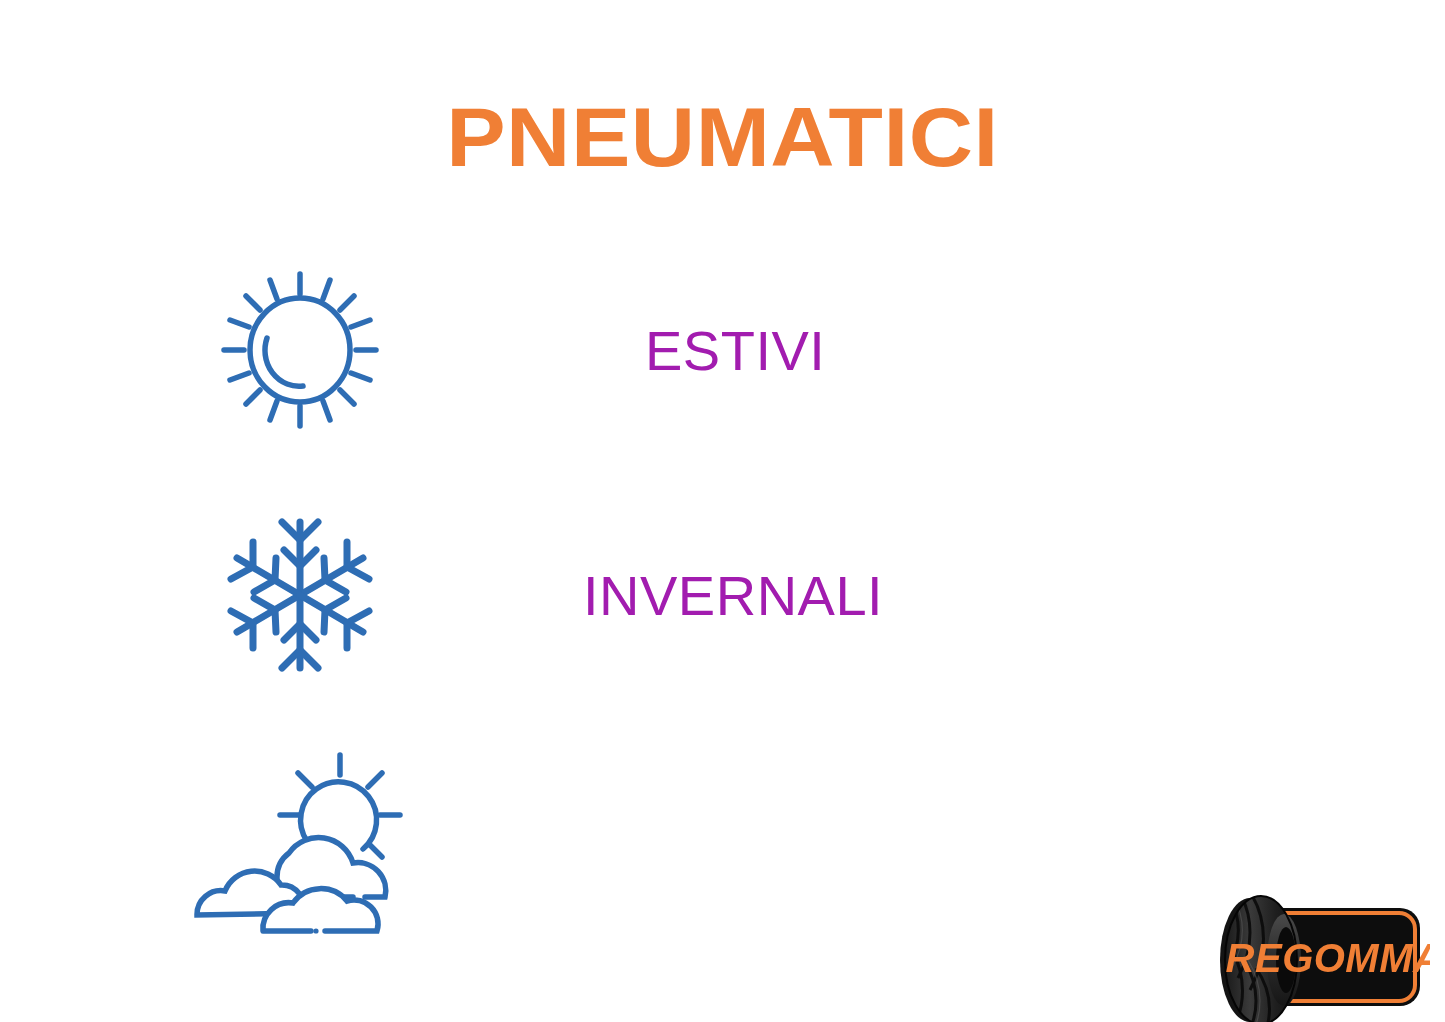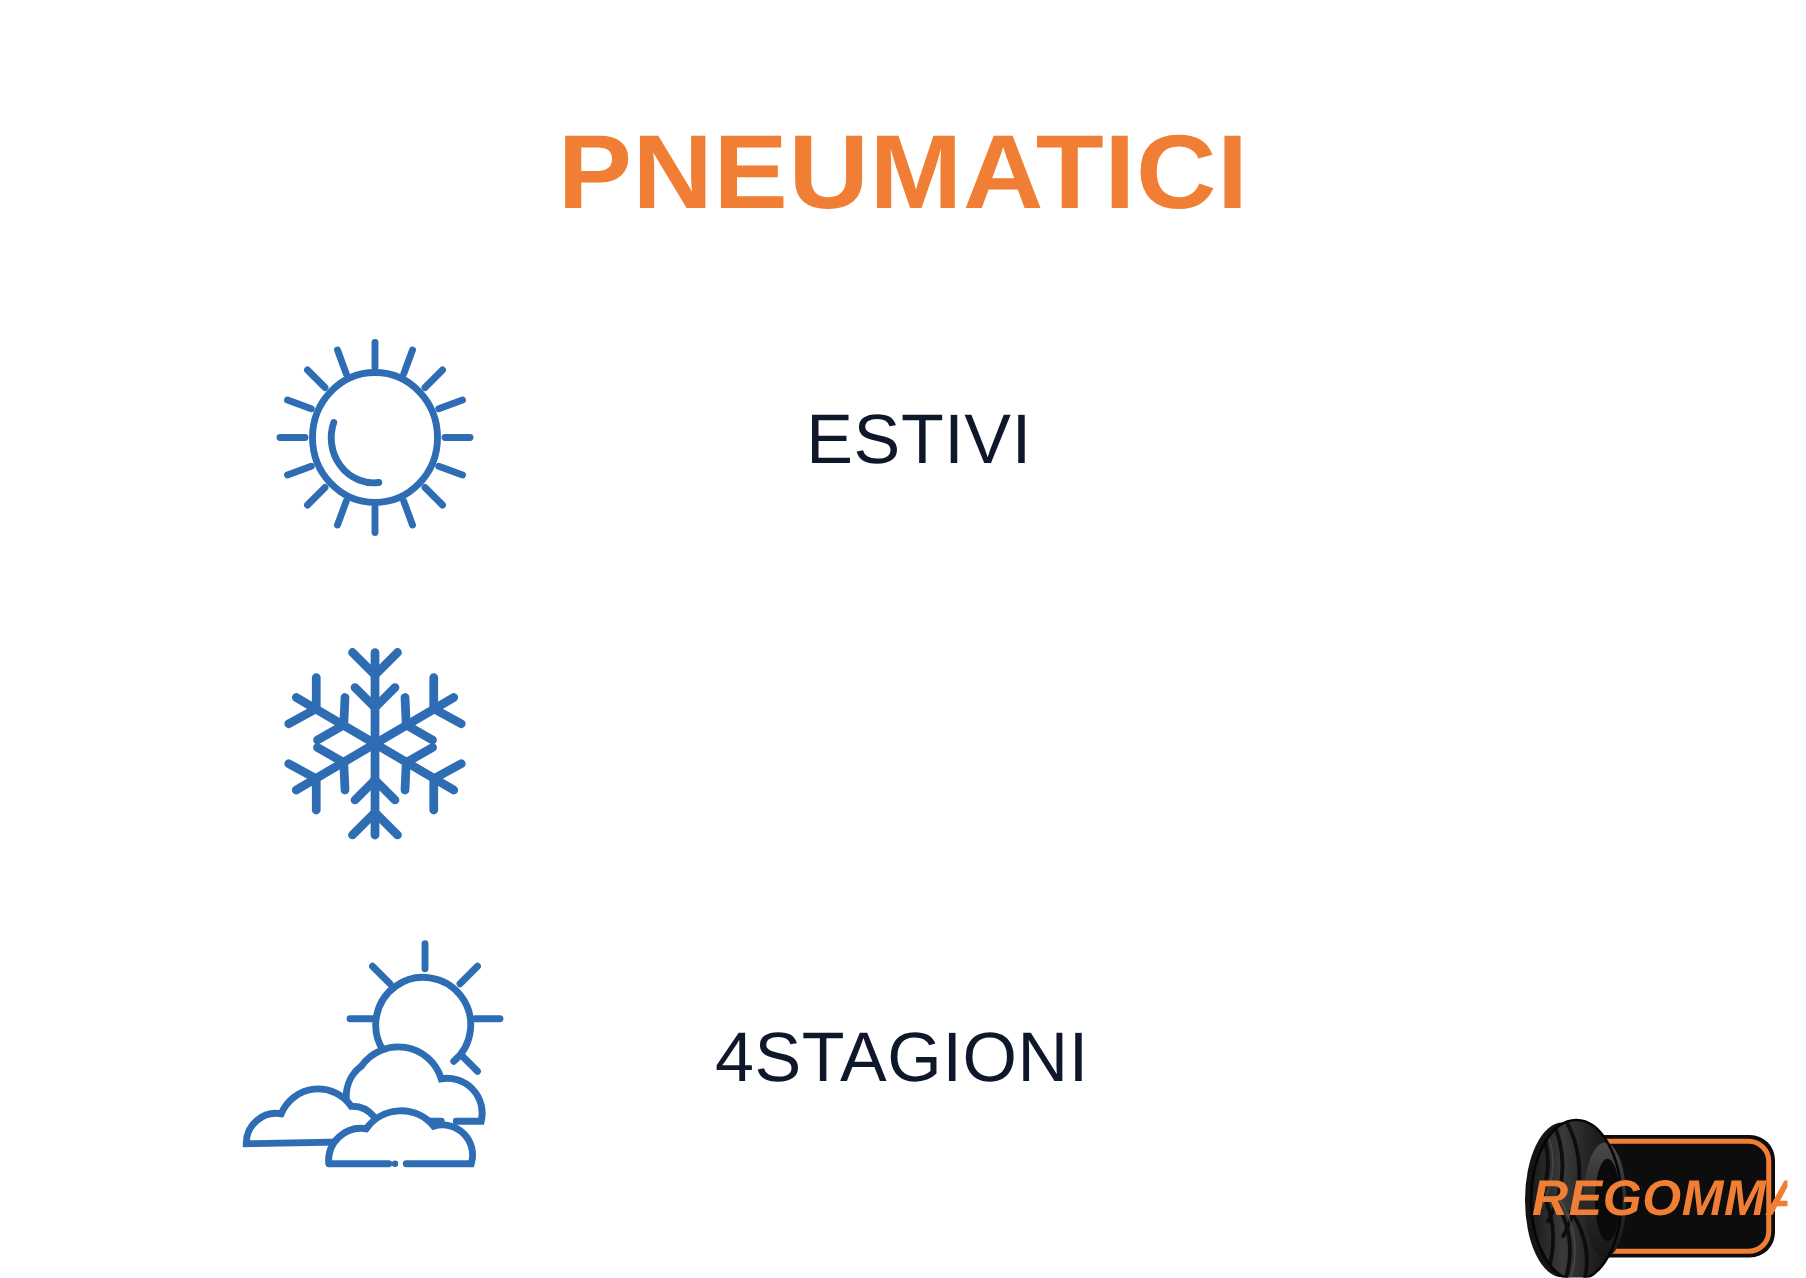--- a/index.html
+++ b/index.html
@@ -64,21 +64,21 @@
 
   .row-label {
     position: absolute;
     top: 0;
     height: 200px;
     display: flex;
     align-items: center;
     font-family: "Liberation Sans", sans-serif;
     font-weight: normal;
     font-size: 56px;
-    color: #0f172a;
+    color: #a21caf;
     letter-spacing: 0.5px;
     white-space: nowrap;
   }
   .label-1 { left: 645px; }
   .label-2 { left: 583px; }
   .label-3 { left: 572px; }
 
   
   .logo {
     position: absolute;
@@ -159,20 +159,21 @@
             <path d="M65 80 L66 58 M65 80 L44 92"></path>
 
             <path d="M90 95 L153 132"></path>
             <path d="M137 123 L137 148 M137 123 L159 111"></path>
             <path d="M115 110 L114 132 M115 110 L136 98"></path>
           </g>
         </g>
       </svg>
     </div>
 
+    <div class="row-label label-2">INVERNALI</div>
   </div>
 
   <div class="row row-3">
 
     <div class="icon-slot">
       <svg width="230" height="200" viewBox="0 0 230 200" aria-hidden="true">
         <g stroke="#2E6DB4" stroke-width="5.5" stroke-linecap="round" fill="none">
 
           <line x1="155" y1="10" x2="155" y2="30"></line>
           <line x1="95" y1="70" x2="115" y2="70"></line>
@@ -202,21 +203,20 @@
                    A 26 26 0 0 1 108 158
                    A 34 34 0 0 1 162 156
                    A 24 24 0 0 1 192 186
                    L 140 186
                    M 126 186 L 80 186" fill="#ffffff"></path>
           <circle cx="131" cy="186" r="2.6" fill="#2E6DB4" stroke="none"></circle>
         </g>
       </svg>
     </div>
 
-    <div class="row-label label-3">4STAGIONI</div>
   </div>
 
   <div class="logo">
     <svg width="232" height="140" viewBox="0 0 232 140" aria-hidden="true">
       <defs>
         <linearGradient id="tireSide" x1="0" y1="0" x2="1" y2="0">
           <stop offset="0%" stop-color="#1a1a1a"></stop>
           <stop offset="35%" stop-color="#3a3a3a"></stop>
           <stop offset="70%" stop-color="#1f1f1f"></stop>
           <stop offset="100%" stop-color="#101010"></stop>

